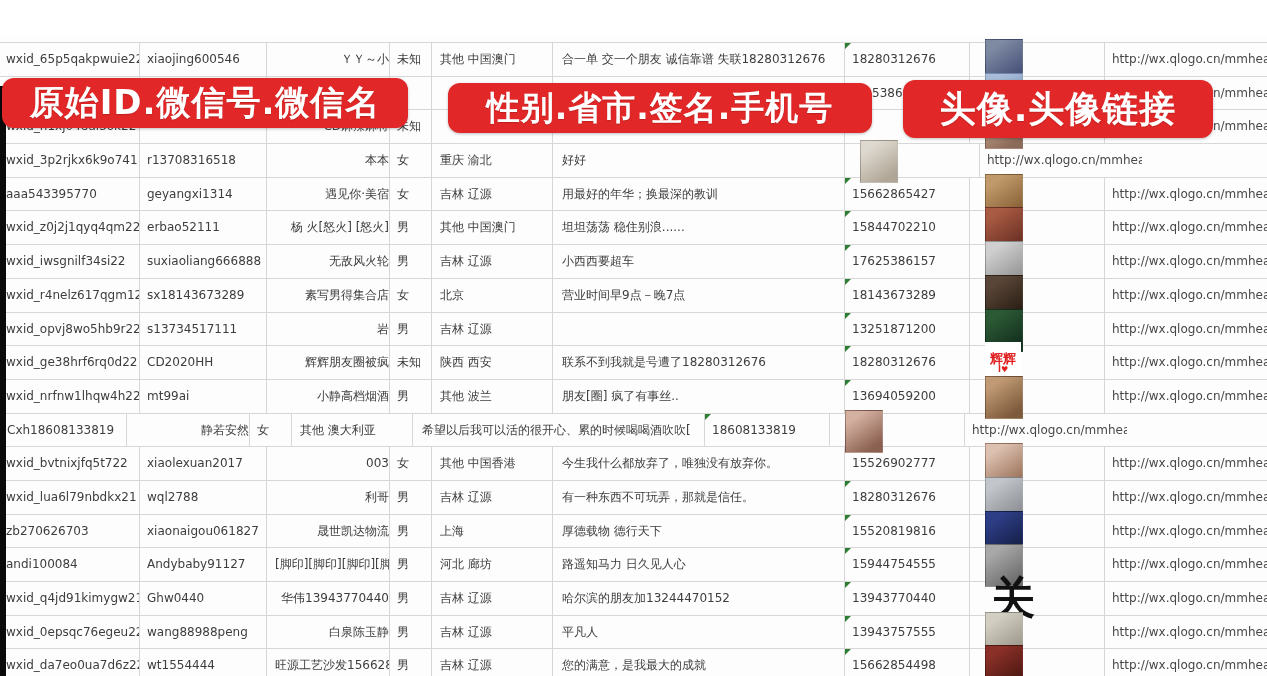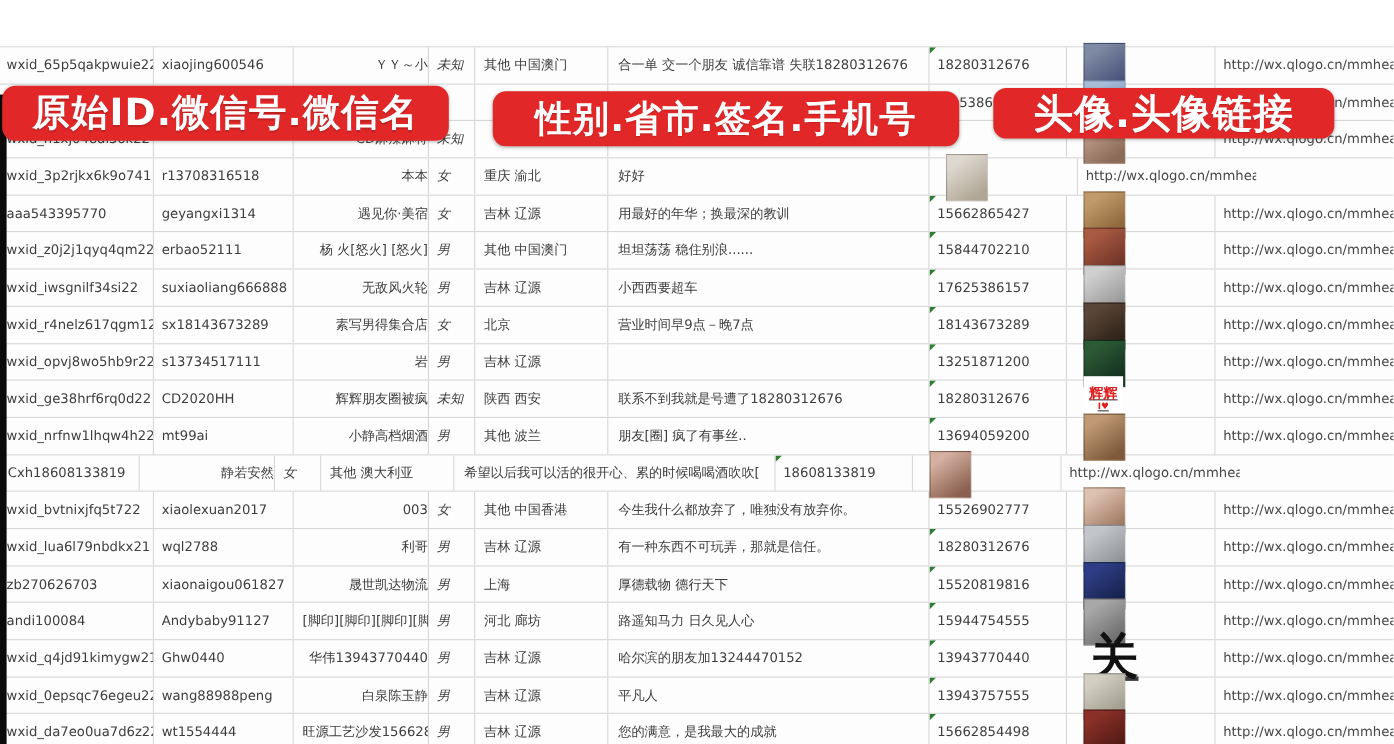--- a/index.html
+++ b/index.html
@@ -16,25 +16,25 @@
   .row{display:flex;height:33.7px;border-bottom:1px solid var(--grid);box-sizing:border-box;}
   .cell{
     position:relative;box-sizing:border-box;height:100%;
     border-right:1px solid var(--grid);
     font-size:12px;line-height:32.5px;white-space:nowrap;overflow:hidden;
     padding-left:7px;color:var(--txt);background:transparent;
   }
   .c-wxid{width:140px;padding-left:6px;}
   .c-wxacct{width:127px;}
   .c-name{width:123px;padding-left:8px;text-align:right;}
-  .c-gender{width:42px;font-style:italic;}
+  .c-gender{width:42px;}
   .c-region{width:121px;padding-left:8px;}
   .c-sign{width:292px;padding-left:9px;}
   .c-phone{width:125px;}
-  .c-avatar{width:135px;padding-left:15px;overflow:visible;text-decoration:underline;}
+  .c-avatar{width:135px;padding-left:15px;overflow:visible;}
   .c-link{width:162px;border-right:none;color:#474747;}
   .c-phone.frag{padding-left:27px;}
   .tri{
     position:absolute;top:0;left:0;width:0;height:0;
     border-top:6px solid #2e7d32;border-right:6px solid transparent;
   }
   .avatar{
     position:relative;margin-top:-4px;width:36px;height:41px;z-index:2;
     line-height:normal;
   }
@@ -46,21 +46,21 @@
     background:transparent;border:none;font-family:"DejaVu Serif","Liberation Serif",serif;}
   .avatar .sub{font-size:8px;margin-top:1px;}
   .banner{
     position:absolute;display:flex;align-items:center;justify-content:center;
     background:#e12727;color:#fff;font-weight:bold;border-radius:12px;
     z-index:5;letter-spacing:1px;text-shadow:0 1px 1px rgba(0,0,0,.15);
     box-shadow:0 1px 3px rgba(0,0,0,.25);white-space:nowrap;
   }
   .banner1{left:2px;top:42px;width:406px;height:50px;font-size:34px;}
   .banner2{left:448px;top:47px;width:424px;height:50px;font-size:33px;}
-  .banner3{left:903px;top:44px;width:310px;height:46px;font-size:36px;}
+  .banner3{left:903px;top:44px;width:310px;height:58px;font-size:36px;}
   .left-strip{position:absolute;left:0;top:50px;width:6px;height:613px;background:#0a0a0a;z-index:4;}
   .scroll-track{position:absolute;left:0;top:663px;width:1267px;height:13px;background:#181818;z-index:6;}
   .scroll-thumb{position:absolute;left:530px;top:2px;width:463px;height:9px;background:#4e4e4e;border-radius:5px;}
 </style>
 </head>
 <body>
 
 <div class="sheet">
 
   <div class="rows">

